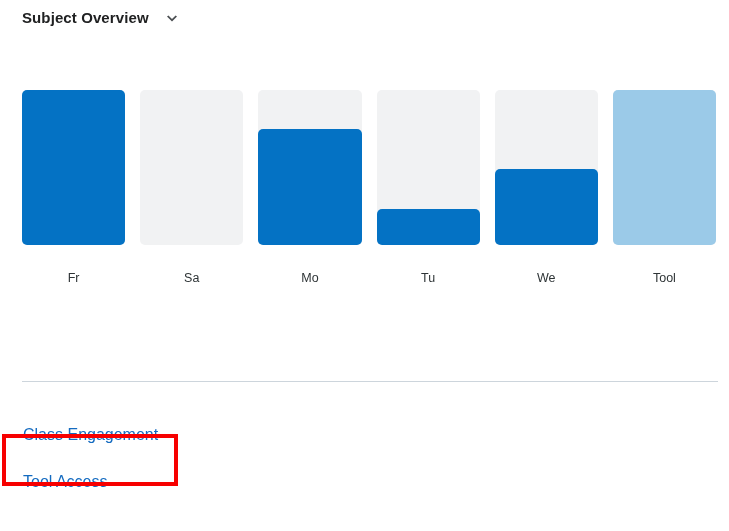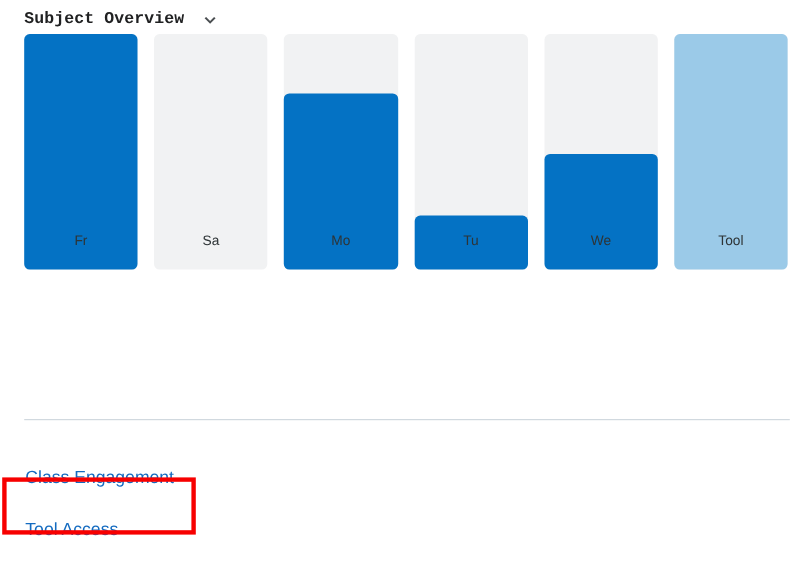--- a/index.html
+++ b/index.html
@@ -35,21 +35,20 @@
     cursor: pointer;
     user-select: none;
   }
   .widget-title {
     font-size: 15px;
     font-weight: bold;
     color: #202122;
     letter-spacing: 0.1px;
     line-height: 20px;
     white-space: nowrap;
-    font-family: Liberation Mono, monospace;
   }
   .chevron-down {
     display: inline-block;
     width: 18px;
     height: 18px;
     position: relative;
     top: 1px;
   }
   .chevron-down svg { display: block; }
 
@@ -60,21 +59,21 @@
     top: 68px;
     width: 694px;
     height: 177px;
     display: flex;
     align-items: flex-end;
     gap: 15px;
   }
   .bar-col {
     position: relative;
     flex: 1 1 0;
-    height: 214px;
+    height: 155px;
   }
   .bar-track {
     position: absolute;
     left: 0;
     right: 0;
     top: 0;
     bottom: 0;
     background: #f1f2f3;
     border-radius: 5px;
   }

